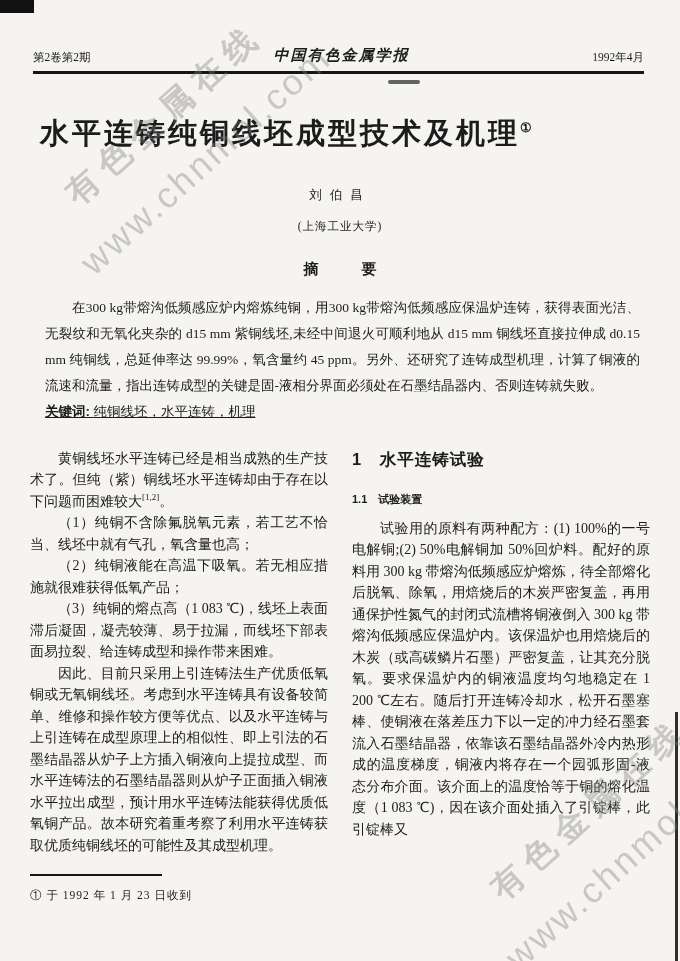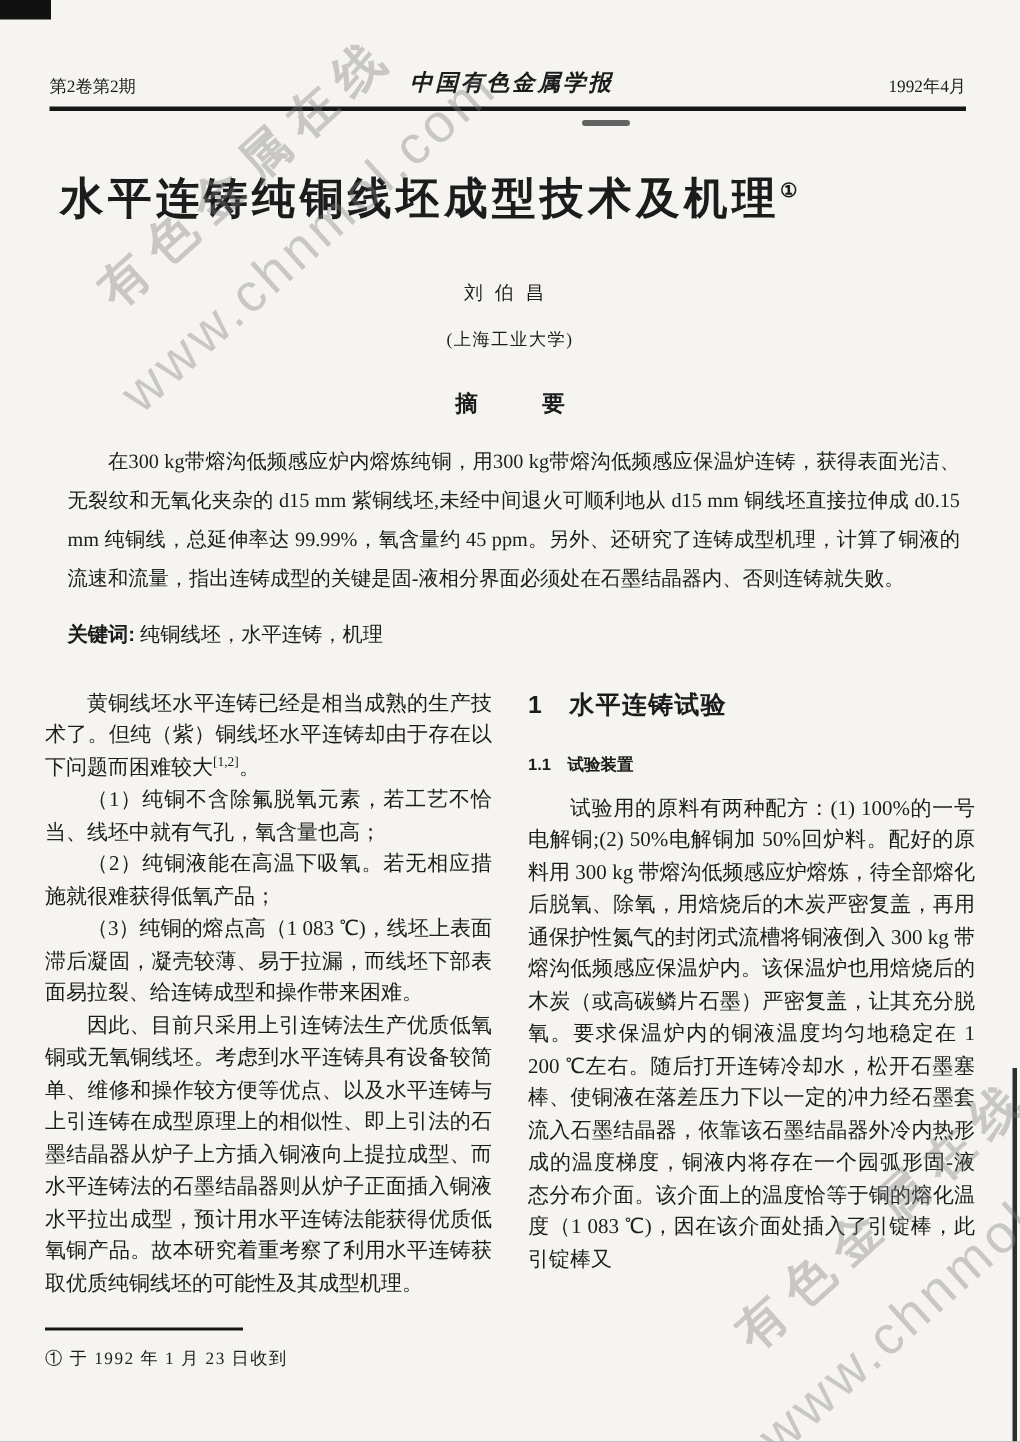--- a/index.html
+++ b/index.html
@@ -54,21 +54,21 @@
   .abstract-heading {
     margin:26px 0 16px 0; text-align:center;
     font-family:"Liberation Sans", sans-serif; font-weight:bold;
     font-size:15px; letter-spacing:14px; text-indent:14px;
   }
   .abstract-body {
     margin:14px 40px 0 45px;
     font-size:13.5px; line-height:26px;
     text-align:justify; text-indent:2em;
   }
-  .keywords { margin:12px 40px 0 45px; font-size:13.5px; line-height:24px; }
+  .keywords { margin:1px 40px 0 45px; font-size:13.5px; line-height:24px;text-decoration:underline; }
   .keywords b { font-family:"Liberation Sans", sans-serif; }
 
   
   .columns { display:flex; gap:24px; margin:24px 30px 12px 30px; }
   .col { width:298px; font-size:14px; line-height:21.5px; text-align:justify; }
   .body-p { margin:0; text-indent:2em; }
   .ref { font-size:9px; vertical-align:super; line-height:0; }
   .sec-h {
     margin:1px 0 19px 0;
     font-family:"Liberation Sans", sans-serif; font-weight:bold;

